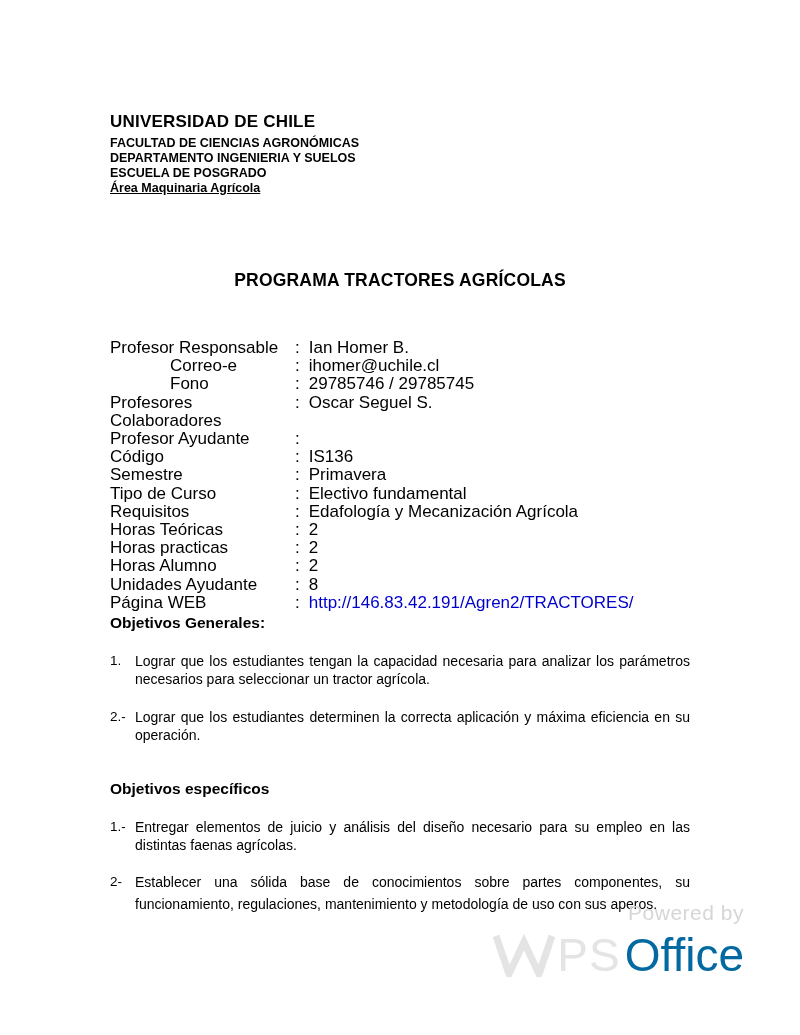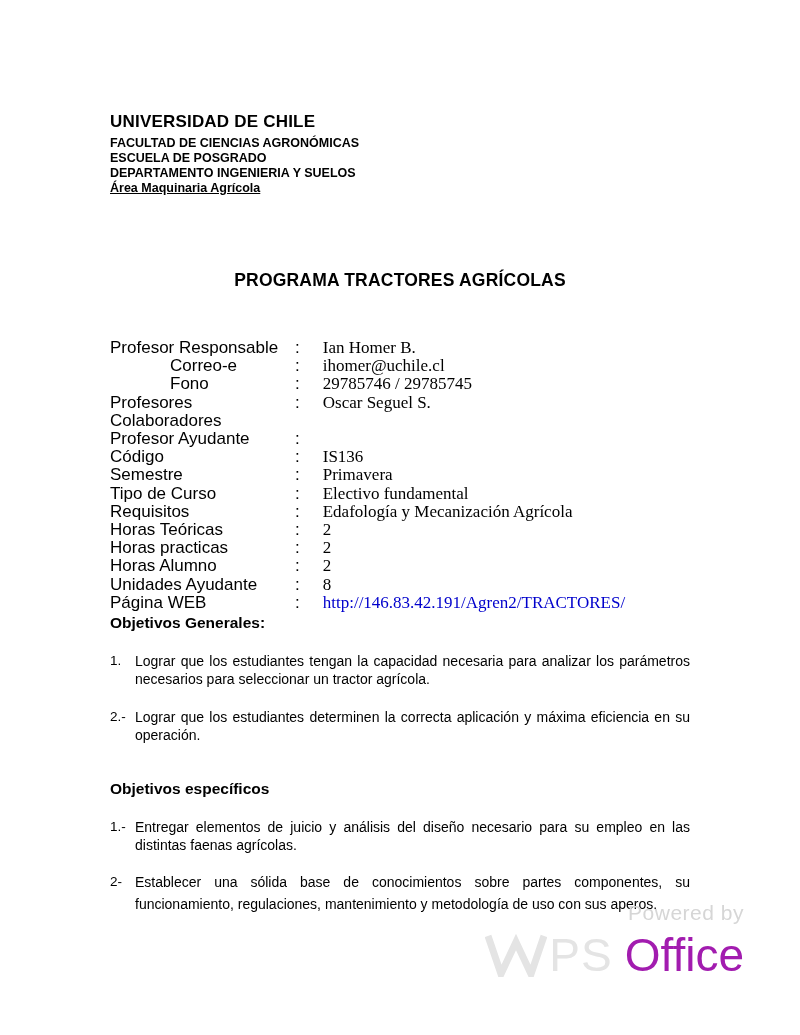--- a/index.html
+++ b/index.html
@@ -27,21 +27,21 @@
     font-weight: bold;
     letter-spacing: 0.2px;
   }
 
   
   .fields { margin-top: 48px; }
   .frow { display: flex; font-size: 17px; line-height: 18.2px; }
   .flabel { flex: none; width: 185px; box-sizing: border-box; }
   .frow.indent .flabel { padding-left: 60px; }
   .fsep { flex: none; }
-  .fvalue { margin-left: 23px; white-space: nowrap; font-family: Liberation Serif, serif; }
+  .fvalue { margin-left: 9px; white-space: nowrap; }
   .fvalue.link { color: #0000cc; cursor: pointer; text-decoration: none; }
 
   
   h2.sec-heading { margin: 0; font-size: 15.5px; line-height: 18px; font-weight: bold; }
   .sec-generales { margin-top: 2px; }
   .sec-especificos { margin-top: 36px; }
   .obj-item { display: flex; margin-top: 20px; }
   .obj-item .num { flex: none; width: 25px; font-size: 13.5px; line-height: 18px; }
   .obj-item p {
     margin: 0; flex: 1;
@@ -57,33 +57,33 @@
     top: 901px;
     right: 56px;
     text-align: right;
     user-select: none;
     pointer-events: none;
   }
   .powered { font-size: 21px; color: #d6d6d6; margin-bottom: 8px; letter-spacing: 0.5px; }
   .brand { display: flex; align-items: center; justify-content: flex-end; color: #e4e4e4; }
   .brand .wps-w { display: inline-block; margin-right: 2px; }
   .brand .ps { font-size: 46px; line-height: 44px; letter-spacing: 1px; color: #e4e4e4; }
-  .brand .office { font-size: 46px; line-height: 44px; margin-left: 12px; color: #a21caf; }
+  .brand .office { font-size: 46px; line-height: 44px; margin-left: 4px; color: #0369a1; }
 </style>
 </head>
 <body>
 
 <div class="page">
   <div class="content">
 
     <header>
       <div class="uni">UNIVERSIDAD DE CHILE</div>
       <div class="sub">FACULTAD DE CIENCIAS AGRONÓMICAS</div>
+      <div class="sub">DEPARTAMENTO INGENIERIA Y SUELOS</div>
       <div class="sub">ESCUELA DE POSGRADO</div>
-      <div class="sub">DEPARTAMENTO INGENIERIA Y SUELOS</div>
       <div class="sub area">Área Maquinaria Agrícola</div>
     </header>
 
     <h1 class="title">PROGRAMA TRACTORES AGRÍCOLAS</h1>
 
     <section class="fields">
       <div class="frow">
         <span class="flabel">Profesor Responsable</span>
           <span class="fsep">:</span>
           <span class="fvalue">Ian Homer B.</span>

